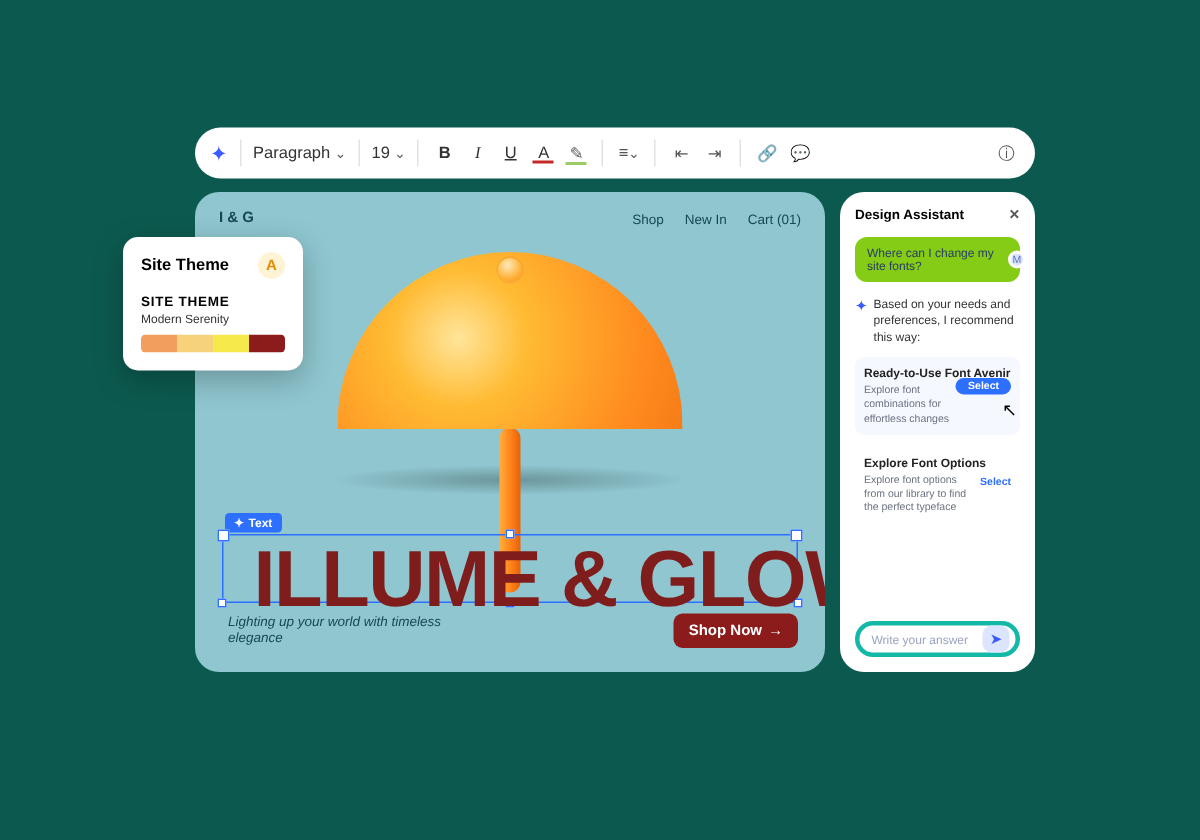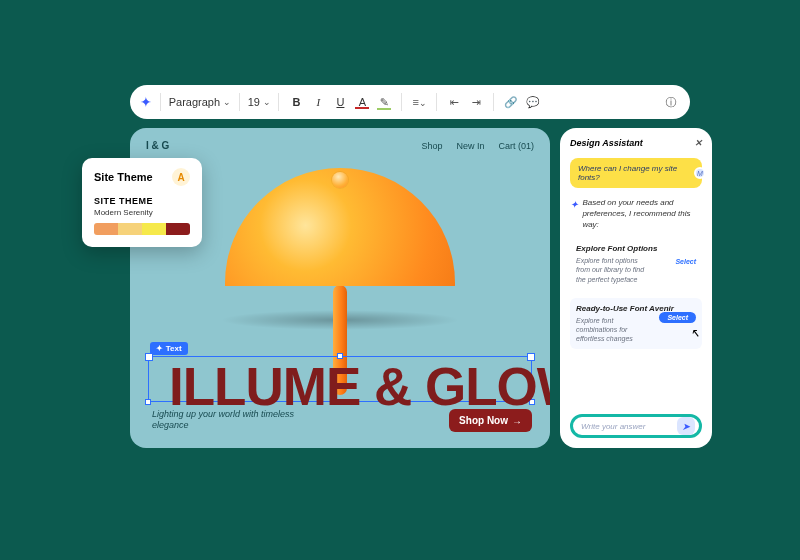--- a/index.html
+++ b/index.html
@@ -143,31 +143,30 @@
   .theme-card .row1 { display:flex; align-items:center; font-size:11px; font-weight:700; }
   .theme-card .badge { margin-left:auto; width:18px; height:18px; border-radius:50%; background:#fff3d6; color:#e68a00; font-size:10px; display:flex; align-items:center; justify-content:center; }
   .theme-card .sub-t { font-size:9px; font-weight:800; letter-spacing:0.5px; margin-top:10px; }
   .theme-card .sub-n { font-size:8px; color:#333; margin-top:2px; }
   .theme-card .swatches { display:flex; margin-top:6px; height:12px; border-radius:3px; overflow:hidden; }
   .theme-card .swatches span { flex:1; }
 
   
   .assistant {
     position: absolute; left: 560px; top: 128px;
-    width: 152px; height: 320px;
+    width: 130px; height: 320px;
     background: #fff; border-radius: 16px;
     padding: 10px 10px 10px;
     display: flex; flex-direction: column;
     font-size: 8px;
-    font-style: italic;
   }
   .assistant .hdr { display:flex; align-items:center; font-weight:700; font-size:9px; }
   .assistant .hdr .x { margin-left:auto; color:#555; }
   .assistant .user-msg {
-    margin-top: 10px; background:#fde047; border-radius:8px;
+    margin-top: 10px; background:#84cc16; border-radius:8px;
     padding: 6px 8px; color:#2a3b66; position:relative;
   }
   .assistant .avatar {
     position:absolute; right:-4px; top:50%; transform:translateY(-50%);
     width:12px; height:12px; border-radius:50%;
     background:#d9e5ff; color:#5a74c4; font-size:7px;
     display:flex; align-items:center; justify-content:center;
     border:2px solid #fff;
   }
   .assistant .ai-line { display:flex; gap:4px; margin-top:10px; color:#333; line-height:1.35; }
@@ -289,28 +288,28 @@
     <span class="x">✕</span>
   </div>
   <div class="user-msg">
     <span>Where can I change my site fonts?</span>
     <span class="avatar">M</span>
   </div>
   <div class="ai-line">
     <span class="spark">✦</span>
     <span>Based on your needs and preferences, I recommend this way:</span>
   </div>
-  <div class="rec" style="background:#fff; position:relative;">
-    <div class="title">Explore Font Options</div>
-    <div class="desc">Explore font options from our library to find the perfect typeface</div>
-    <div class="sel-link">Select</div>
-  </div>
   <div class="rec" style="position:relative;">
     <div class="title">Ready-to-Use Font Avenir</div>
     <div class="desc">Explore font combinations for effortless changes</div>
     <div class="sel-pill">Select</div>
     <div class="cursor">↖</div>
   </div>
+  <div class="rec" style="background:#fff; position:relative;">
+    <div class="title">Explore Font Options</div>
+    <div class="desc">Explore font options from our library to find the perfect typeface</div>
+    <div class="sel-link">Select</div>
+  </div>
   <div class="composer">
     <span>Write your answer</span>
     <span class="send">➤</span>
   </div>
 </div>
 
 </body></html>

